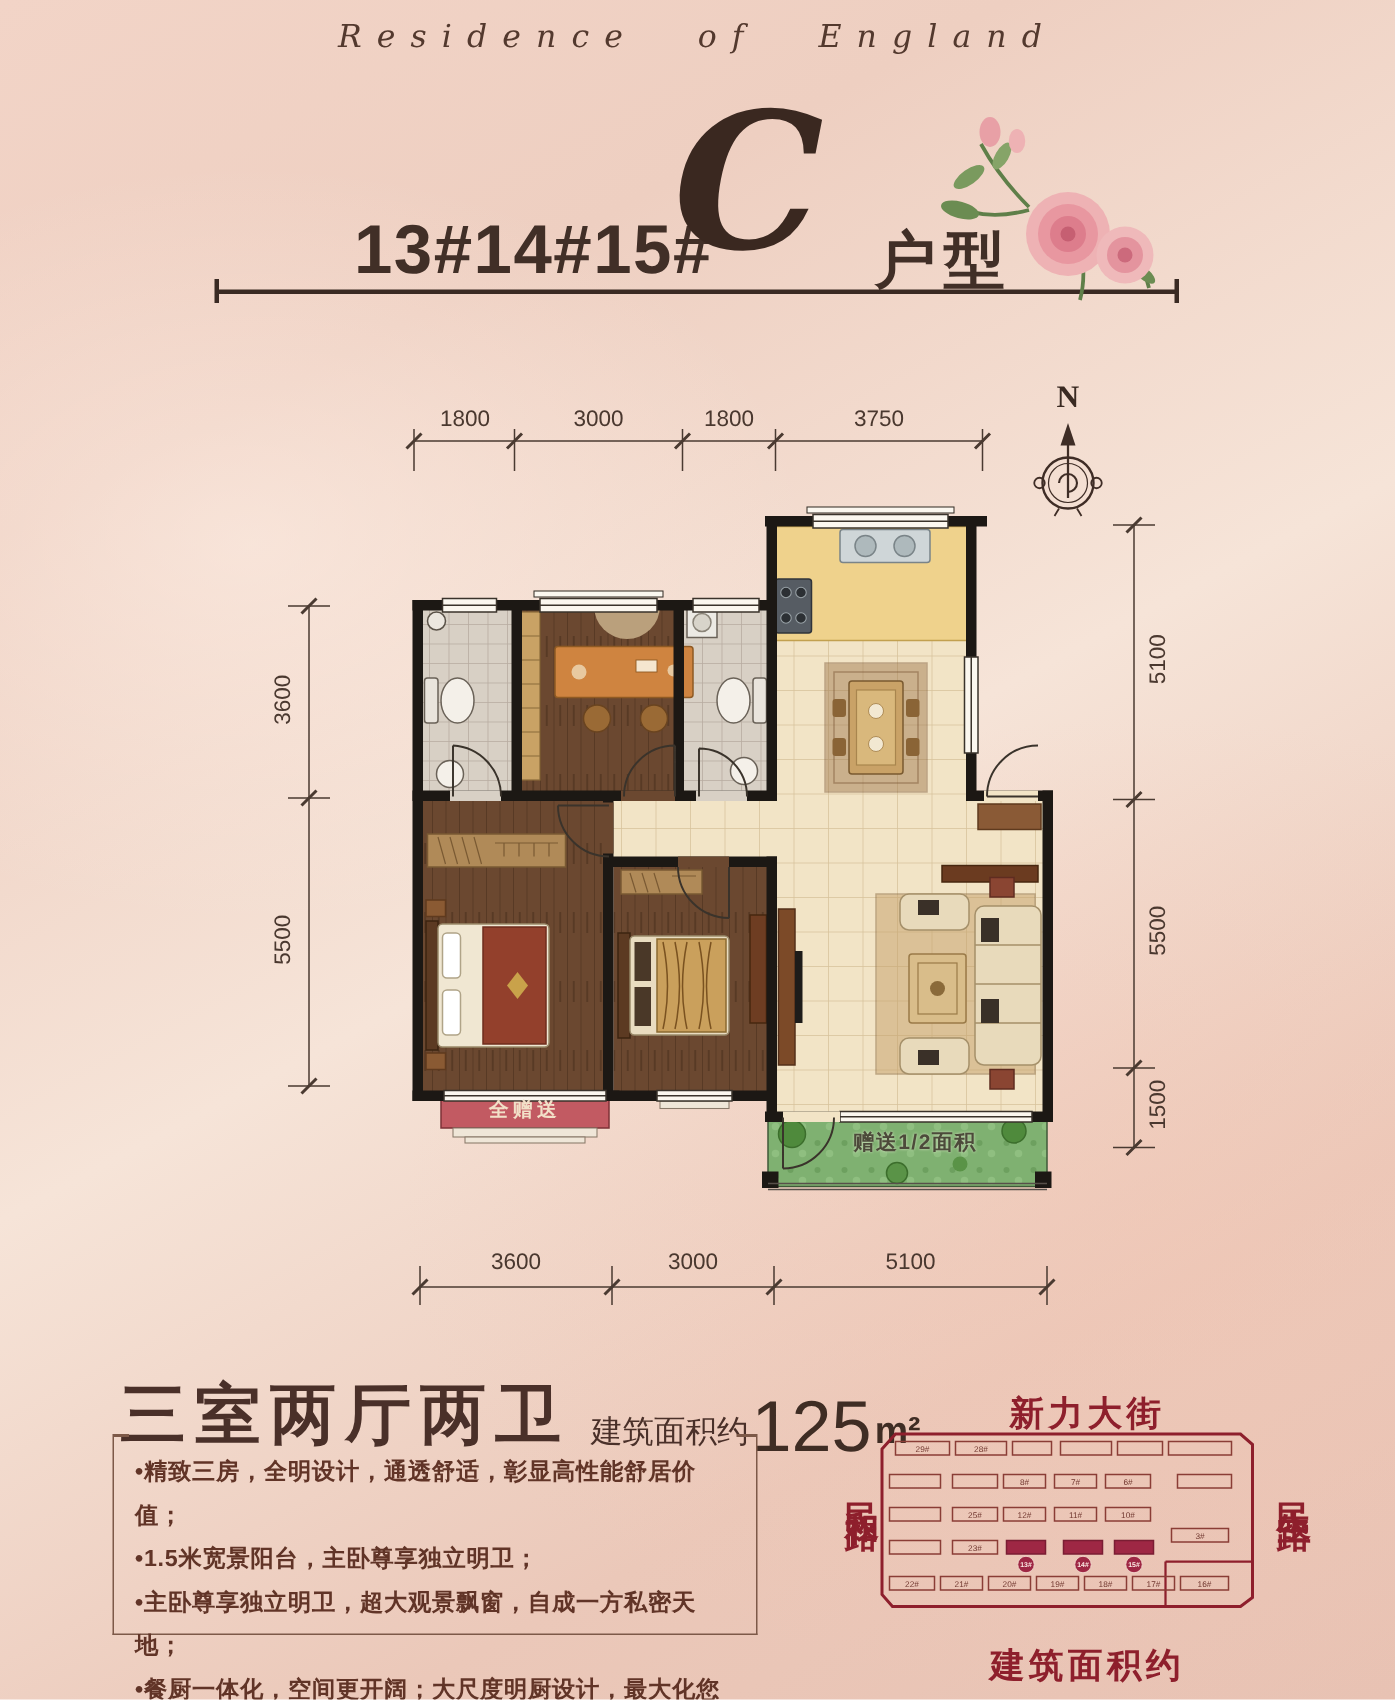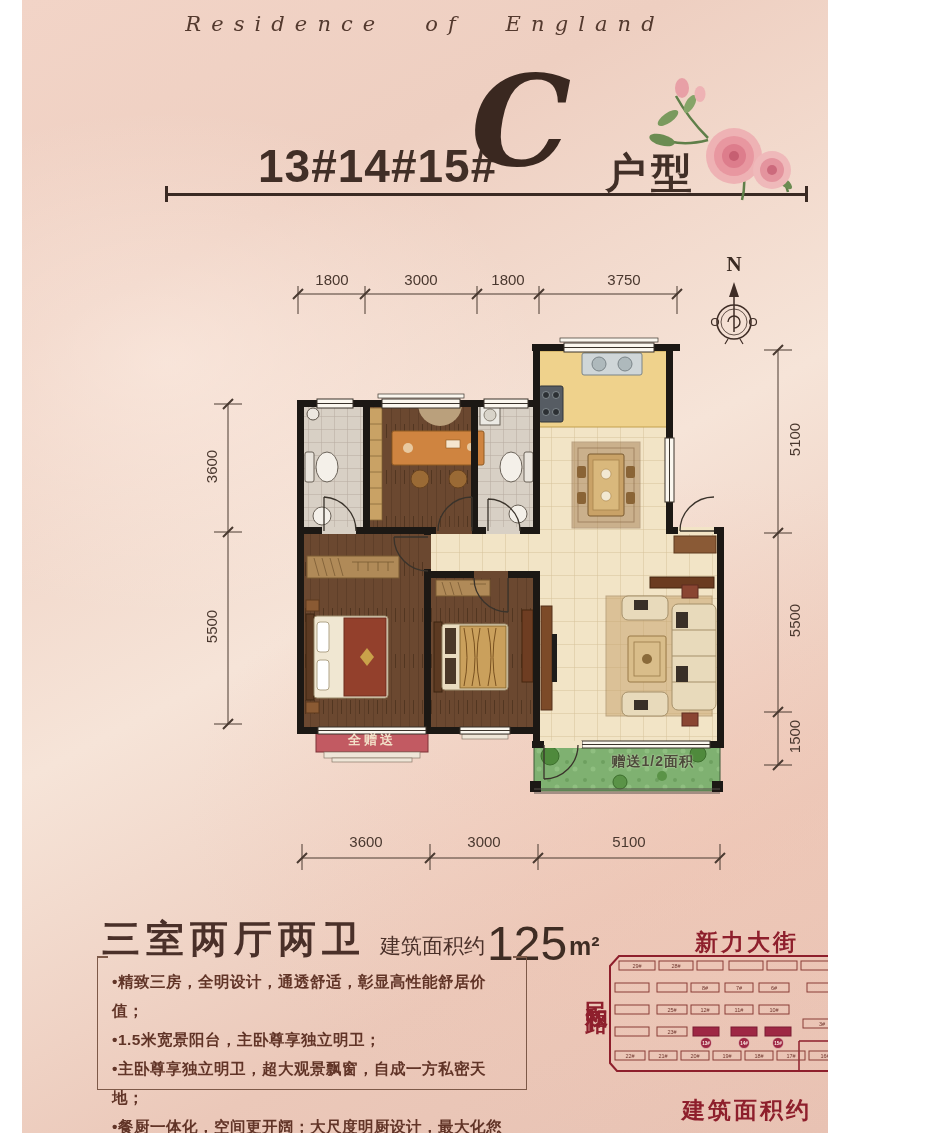--- a/index.html
+++ b/index.html
@@ -1,41 +1,41 @@
 <!DOCTYPE html>
 <html><head>
 <meta charset="utf-8">
 <style>
   html,body{margin:0;padding:0;}
-  #page{position:relative;width:806px;height:1133px;overflow:hidden;
+  #page{position:relative;width:930px;height:1133px;overflow:hidden;
     font-family:"Liberation Sans",sans-serif;
     background:
       radial-gradient(ellipse 620px 420px at 18% 32%, rgba(255,242,233,.55), transparent 60%),
       radial-gradient(ellipse 760px 520px at 82% 72%, rgba(242,198,180,.45), transparent 65%),
-      linear-gradient(152deg,#f2d4c7 0%,#eecfc1 22%,#f6e4d8 50%,#ebc8b9 78%,#e8c2b3 100%); margin-left: 22px;}
+      linear-gradient(152deg,#f2d4c7 0%,#eecfc1 22%,#f6e4d8 50%,#ebc8b9 78%,#e8c2b3 100%);}
   .abs{position:absolute;}
   .brand{width:100%;text-align:center;top:12px;left:0;
     font-family:"DejaVu Serif",serif;font-style:italic;font-size:21px;color:#53392e;
     letter-spacing:.48em;word-spacing:1.1em;}
   .title-num{left:236px;top:139px;font-size:46px;font-weight:bold;color:#412f27;letter-spacing:1px;}
   .title-c{left:449px;top:58px;font-family:"DejaVu Serif",serif;font-style:italic;font-weight:bold;
     font-size:126px;color:#3a2820;line-height:1;}
   .title-suffix{left:583px;top:146px;font-size:41px;font-weight:600;color:#412f27;letter-spacing:5px;}
   .title-line{left:145px;top:193px;width:640px;height:2.5px;background:#3a2a23;}
   .title-tick{width:2.5px;height:16px;background:#3a2a23;top:186px;}
   .dim{font-size:15px;color:#4a382f;width:60px;text-align:center;}
   .dim.rot{transform:rotate(-90deg);}
   .north-n{left:700px;top:252px;width:24px;text-align:center;font-family:"Liberation Serif",serif;
     font-weight:bold;font-size:21px;color:#3a2a22;}
   .bay-label{left:305px;top:731px;width:90px;text-align:center;font-size:13px;font-weight:bold;
     color:#f2e0c8;letter-spacing:3px;}
-  .balcony-label{left:548px;top:753px;width:124px;text-align:right;font-size:14px;font-weight:bold;
+  .balcony-label{left:548px;top:753px;width:124px;text-align:center;font-size:14px;font-weight:bold;
     color:#4c4a3a;text-shadow:0 0 2px #d7e4c4;letter-spacing:1px;}
   .sum-row{left:80px;top:914px;display:flex;align-items:flex-end;}
-  .sum-rooms{font-size:38px;font-weight:bold;color:#4a3029;letter-spacing:6px;}
+  .sum-rooms{font-size:44px;font-weight:bold;color:#4a3029;letter-spacing:6px;}
   .sum-prefix{font-size:21px;font-weight:normal;color:#4a3029;margin:0 2px 5px 14px;}
   .sum-num{font-size:48px;font-weight:500;color:#3f2d24;line-height:.88;}
   .sum-unit{font-size:25px;font-weight:bold;color:#3f2d24;margin:0 0 4px 2px;}
   .feat-box{left:75px;top:956px;width:430px;height:134px;border:1.5px solid #7d5948;border-top:none;
     box-sizing:border-box;padding:11px 14px 0 14px;}
   .feat-box .tb{position:absolute;top:0;height:1.5px;background:#7d5948;}
   .feat-box .tb.l{left:0;width:10px;}
   .feat-box .tb.r{right:0;width:13px;}
   .feat-box p{margin:0;font-size:15.5px;line-height:29px;font-weight:bold;color:#613427;letter-spacing:.5px;}
   .map-street{color:#8e1f2c;font-weight:bold;font-size:23px;letter-spacing:3px;}
@@ -287,21 +287,21 @@
         <path d="M275,863 L285,853 M403,863 L413,853 M511,863 L521,853 M693,863 L703,853"></path>
         <path d="M201,409 L211,399 M201,537 L211,527 M201,729 L211,719"></path>
         <path d="M751,355 L761,345 M751,538 L761,528 M751,717 L761,707 M751,770 L761,760"></path>
       </g>
     </g>
   </svg>
 
   <div class="abs dim" style="left:280px;top:271px;">1800</div>
   <div class="abs dim" style="left:369px;top:271px;">3000</div>
   <div class="abs dim" style="left:456px;top:271px;">1800</div>
-  <div class="abs dim" style="left:572px;top:271px;">3750</div>
+  <div class="abs dim" style="left:556px;top:271px;">3750</div>
   <div class="abs dim" style="left:314px;top:833px;">3600</div>
   <div class="abs dim" style="left:432px;top:833px;">3000</div>
   <div class="abs dim" style="left:577px;top:833px;">5100</div>
   <div class="abs dim rot" style="left:159px;top:458px;">3600</div>
   <div class="abs dim rot" style="left:159px;top:618px;">5500</div>
   <div class="abs dim rot" style="left:742px;top:431px;">5100</div>
   <div class="abs dim rot" style="left:742px;top:612px;">5500</div>
   <div class="abs dim rot" style="left:742px;top:728px;">1500</div>
 
   <div class="abs bay-label">全赠送</div>

